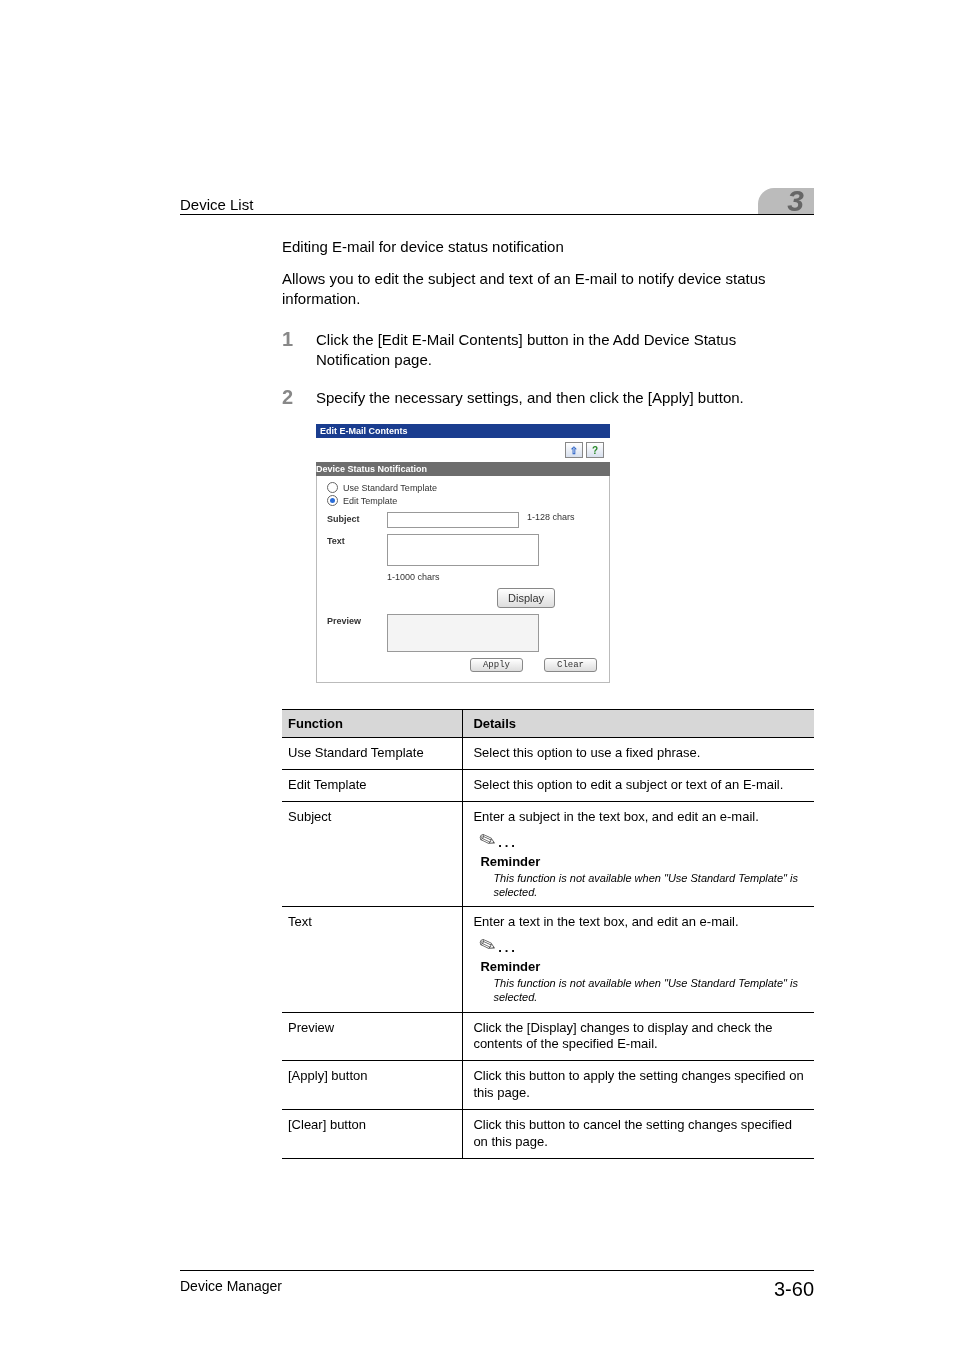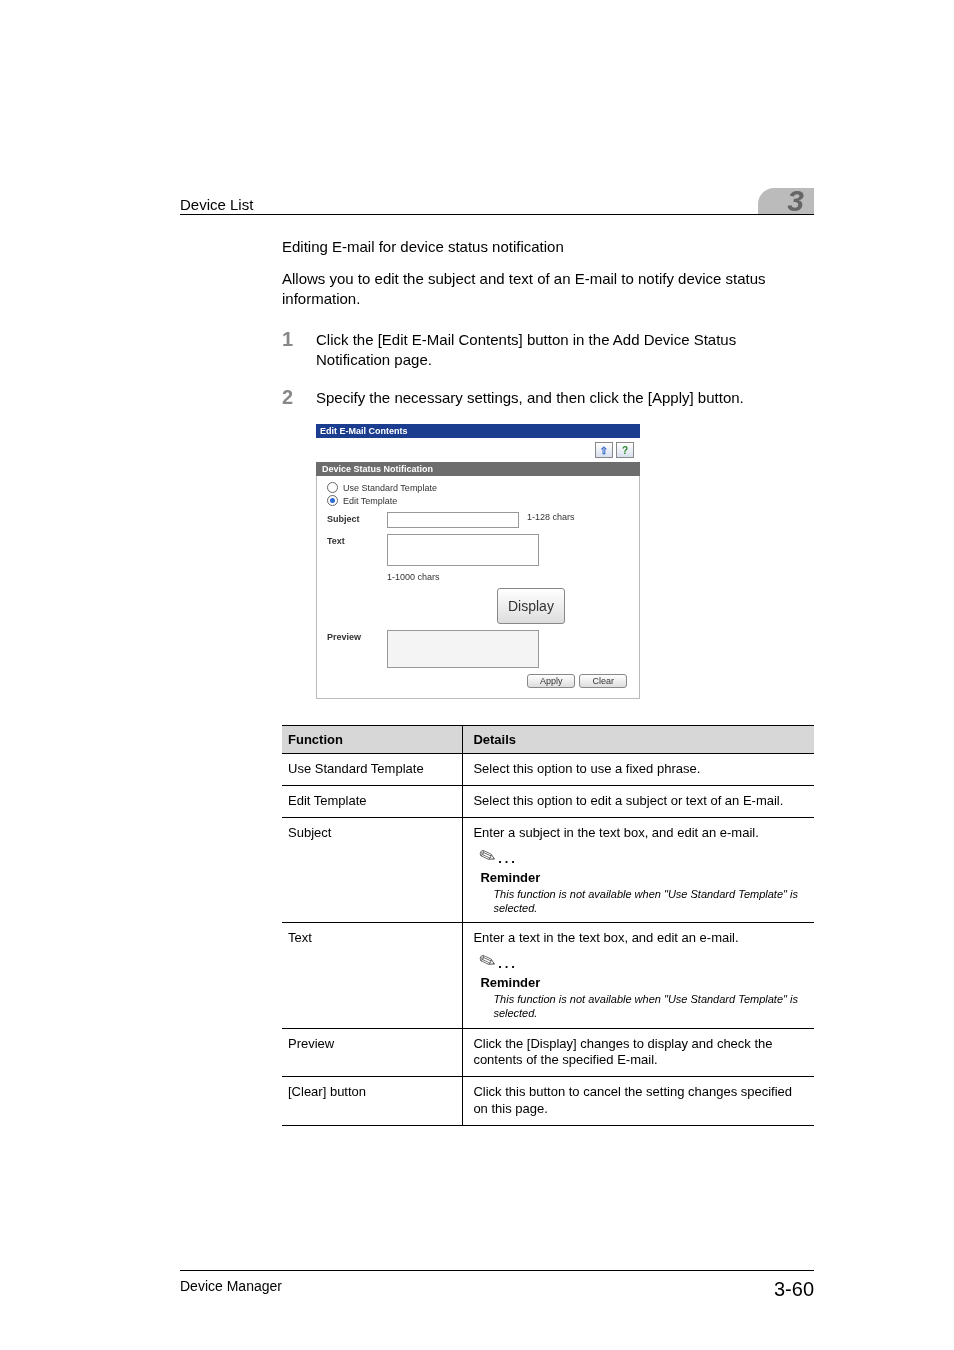--- a/index.html
+++ b/index.html
@@ -9,36 +9,36 @@
   .hdr-badge{position:absolute;right:140px;top:188px;width:56px;height:26px;background:#bbb;border-top-left-radius:16px;}
   .hdr-badge span{position:absolute;right:10px;top:-4px;font-size:30px;font-weight:bold;font-style:italic;color:#666;}
   .content{position:absolute;left:282px;right:140px;top:238px;}
   .h3{font-weight:normal;font-size:15px;margin:0 0 14px 0;}
   .para{font-size:15px;line-height:1.35;margin:0 0 18px 0;}
   .step{display:flex;margin-bottom:16px;}
   .step-num{width:34px;flex:0 0 34px;font-size:20px;font-weight:bold;color:#888;line-height:1.1;}
   .step-txt{font-size:15px;line-height:1.35;padding-top:2px;}
   .shot{margin-left:34px;margin-bottom:26px;border:0;}
   
-  .shotbox{width:324px;font-size:9px;color:#333;}
+  .shotbox{width:294px;font-size:9px;color:#333;}
   .shot-title{background:#1a3d8f;color:#fff;font-weight:bold;padding:2px 4px;font-size:9px;}
   .shot-icons{display:flex;justify-content:flex-end;gap:3px;padding:4px 6px;}
   .ic{width:16px;height:14px;border:1px solid #888;background:linear-gradient(#fff,#d8e0ee);display:flex;align-items:center;justify-content:center;font-size:10px;font-weight:bold;}
-  .shot-sub{background:#6d6d6d;color:#fff;font-size:9px;padding:2px 6px;font-weight:bold;}
+  .shot-sub{background:#6d6d6d;color:#fff;font-size:9px;padding:2px 0;font-weight:bold;}
   .shot-body{border:1px solid #bbb;border-top:none;padding:6px 10px 8px 10px;background:#fff;}
   .radio-row{display:flex;align-items:center;gap:5px;margin-bottom:2px;}
   .radio{width:9px;height:9px;border:1px solid #666;border-radius:50%;display:inline-flex;align-items:center;justify-content:center;}
   .radio.sel::after{content:"";width:5px;height:5px;background:#2b6dd8;border-radius:50%;}
   .frow{display:flex;align-items:flex-start;margin-top:6px;}
   .flabel{width:60px;font-weight:bold;font-size:9px;padding-top:2px;}
   .tinput{border:1px solid #999;height:14px;width:130px;background:#fff;}
   .tarea{border:1px solid #999;height:30px;width:150px;background:#fff;}
   .hint{font-size:9px;color:#333;margin-left:8px;}
-  .dispbtn{border:1px solid #888;background:linear-gradient(#fff,#ddd);font-size:14px;padding:9px 10px;border-radius:3px;}
-  .btnrow{display:flex;justify-content:flex-end;gap:4px;padding:6px 2px 2px 2px;}
+  .dispbtn{border:1px solid #888;background:linear-gradient(#fff,#ddd);font-size:11px;padding:3px 10px;border-radius:3px;}
+  .btnrow{display:flex;justify-content:flex-end;gap:21px;padding:6px 2px 2px 2px;font-family:Liberation Mono, monospace;}
   .abtn{border:1px solid #888;background:linear-gradient(#fff,#ddd);font-size:9px;padding:1px 12px;border-radius:3px;}
   
   table.fd{width:100%;border-collapse:collapse;font-size:13px;margin-top:4px;}
   table.fd th{background:#d7d7d7;text-align:left;font-weight:bold;padding:6px 10px;border:1px solid #000;border-left:none;border-right:none;}
   table.fd th.left, table.fd td.left{width:34%;border-right:1px solid #000;padding-left:6px;}
   table.fd td{padding:7px 10px;border-bottom:1px solid #000;vertical-align:top;line-height:1.3;}
   .rem-icon{display:inline-block;transform:rotate(-20deg);font-size:20px;color:#555;line-height:0.6;}
   .rem-dots{letter-spacing:3px;font-weight:bold;font-size:13px;padding-left:2px;}
   .rem-block{margin-top:8px;margin-left:6px;}
   .rem-head{font-weight:bold;font-size:13px;margin-left:1px;margin-top:2px;}
@@ -154,20 +154,24 @@
             <div class="rem-head">Reminder</div>
             <div class="rem-body">This function is not available when "Use Standard Template" is selected.</div>
           </div>
         </td>
       </tr>
       <tr>
         <td class="left">Preview</td>
         <td>Click the [Display] changes to display and check the contents of the specified E-mail.</td>
       </tr>
       <tr>
+        <td class="left">[Apply] button</td>
+        <td>Click this button to apply the setting changes specified on this page.</td>
+      </tr>
+      <tr>
         <td class="left">[Clear] button</td>
         <td>Click this button to cancel the setting changes specified on this page.</td>
       </tr>
     </tbody>
       </table>
   </div>
 
   <div class="footer-line"></div>
   <div class="footer-left">Device Manager</div>
   <div class="footer-right">3-60</div>

